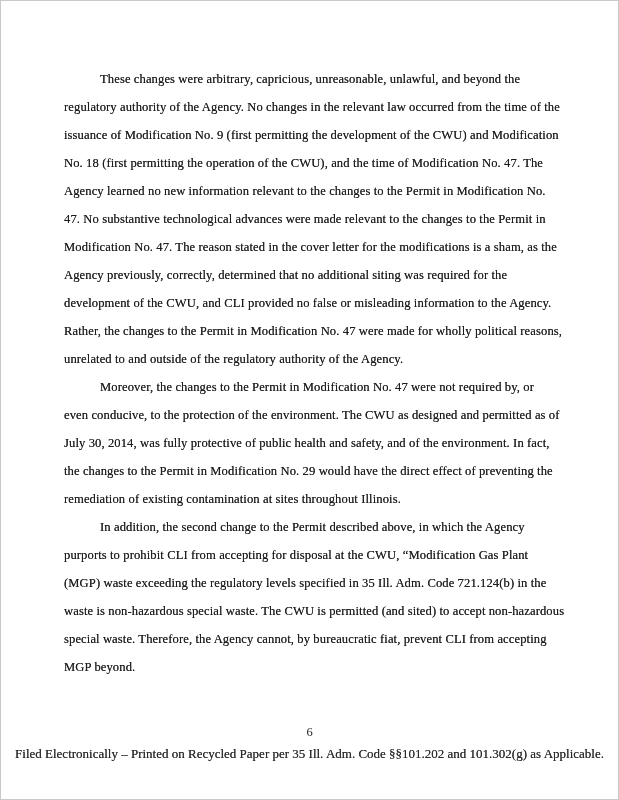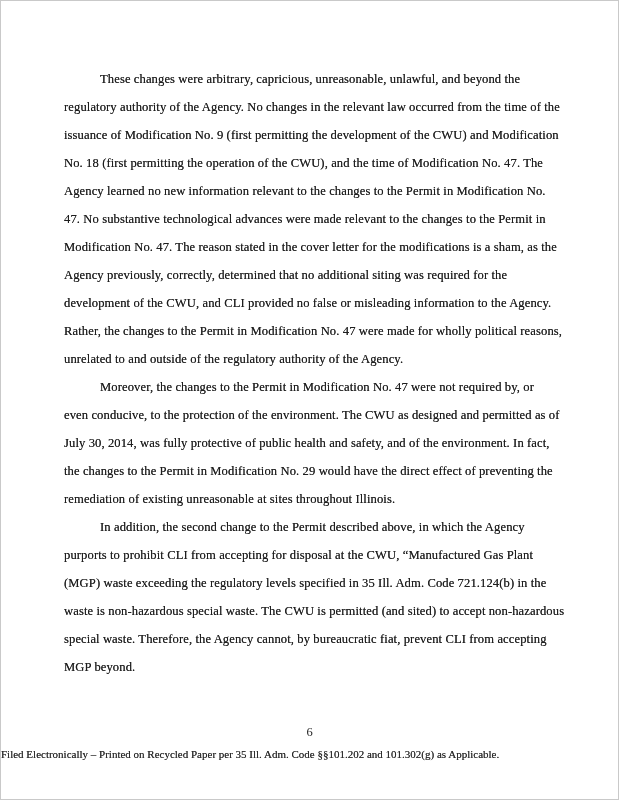--- a/index.html
+++ b/index.html
@@ -42,21 +42,22 @@
     width: 100%;
     text-align: center;
     font-size: 12.5px;
     line-height: 14px;
   }
   .footer-line {
     position: absolute;
     top: 748px;
     left: 0;
     width: 100%;
-    font-size: 11px;
+    text-align: center;
+    font-size: 13px;
     line-height: 10px;
     color: #2a2a2a;
     text-shadow: 0 0 0.3px rgba(45,45,45,0.8);
   }
 </style>
 </head>
 <body>
 
 <div class="page">
   <div class="content">
@@ -73,26 +74,26 @@
       <div class="line">development of the CWU, and CLI provided no false or misleading information to the Agency.</div>
       <div class="line">Rather, the changes to the Permit in Modification No. 47 were made for wholly political reasons,</div>
       <div class="line">unrelated to and outside of the regulatory authority of the Agency.</div>
     </div>
 
     <div>
       <div class="line indent">Moreover, the changes to the Permit in Modification No. 47 were not required by, or</div>
       <div class="line">even conducive, to the protection of the environment. The CWU as designed and permitted as of</div>
       <div class="line">July 30, 2014, was fully protective of public health and safety, and of the environment. In fact,</div>
       <div class="line">the changes to the Permit in Modification No. 29 would have the direct effect of preventing the</div>
-      <div class="line">remediation of existing unreasonable at sites throughout Illinois.</div>
+      <div class="line">remediation of existing contamination at sites throughout Illinois.</div>
     </div>
 
     <div>
       <div class="line indent">In addition, the second change to the Permit described above, in which the Agency</div>
-      <div class="line">purports to prohibit CLI from accepting for disposal at the CWU, “Manufactured Gas Plant</div>
+      <div class="line">purports to prohibit CLI from accepting for disposal at the CWU, “Modification Gas Plant</div>
       <div class="line">(MGP) waste exceeding the regulatory levels specified in 35 Ill. Adm. Code 721.124(b) in the</div>
       <div class="line">waste is non-hazardous special waste. The CWU is permitted (and sited) to accept non-hazardous</div>
       <div class="line">special waste. Therefore, the Agency cannot, by bureaucratic fiat, prevent CLI from accepting</div>
       <div class="line">MGP beyond.</div>
     </div>
 
   </div>
 
   <div class="page-number">6</div>
   <div class="footer-line">Filed Electronically – Printed on Recycled Paper per 35 Ill. Adm. Code §§101.202 and 101.302(g) as Applicable.</div>

